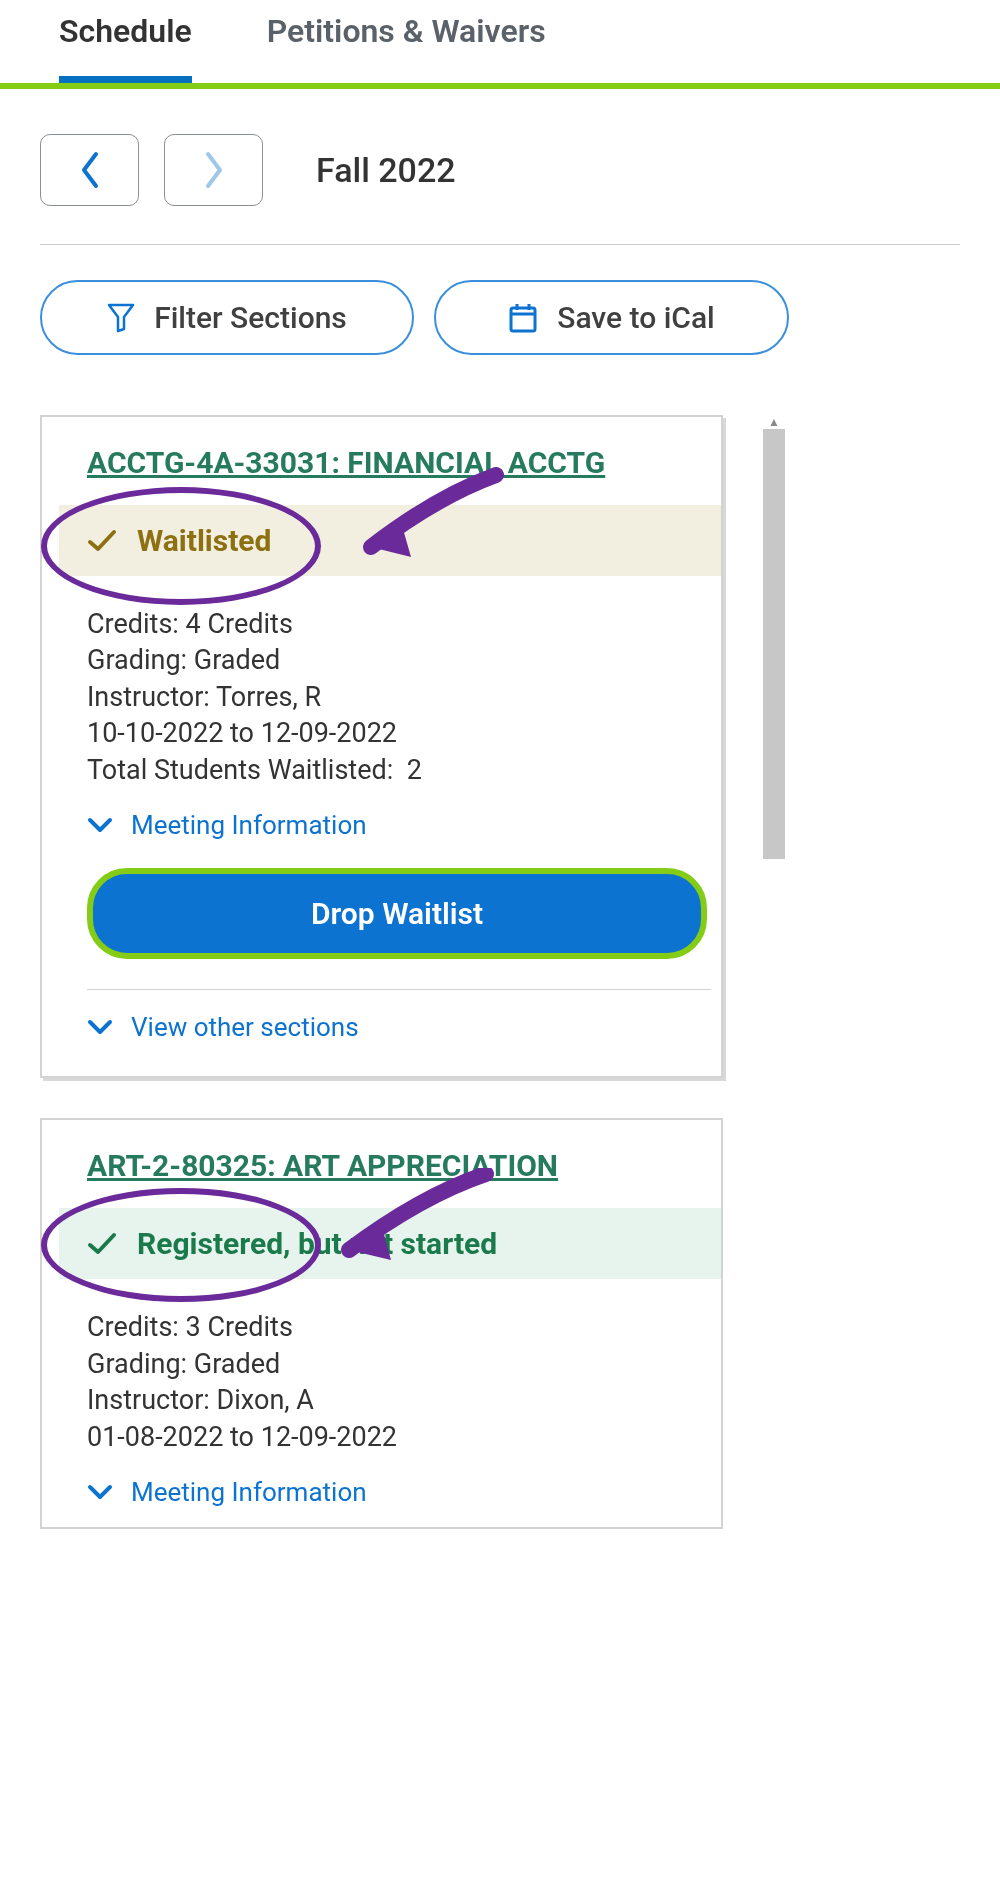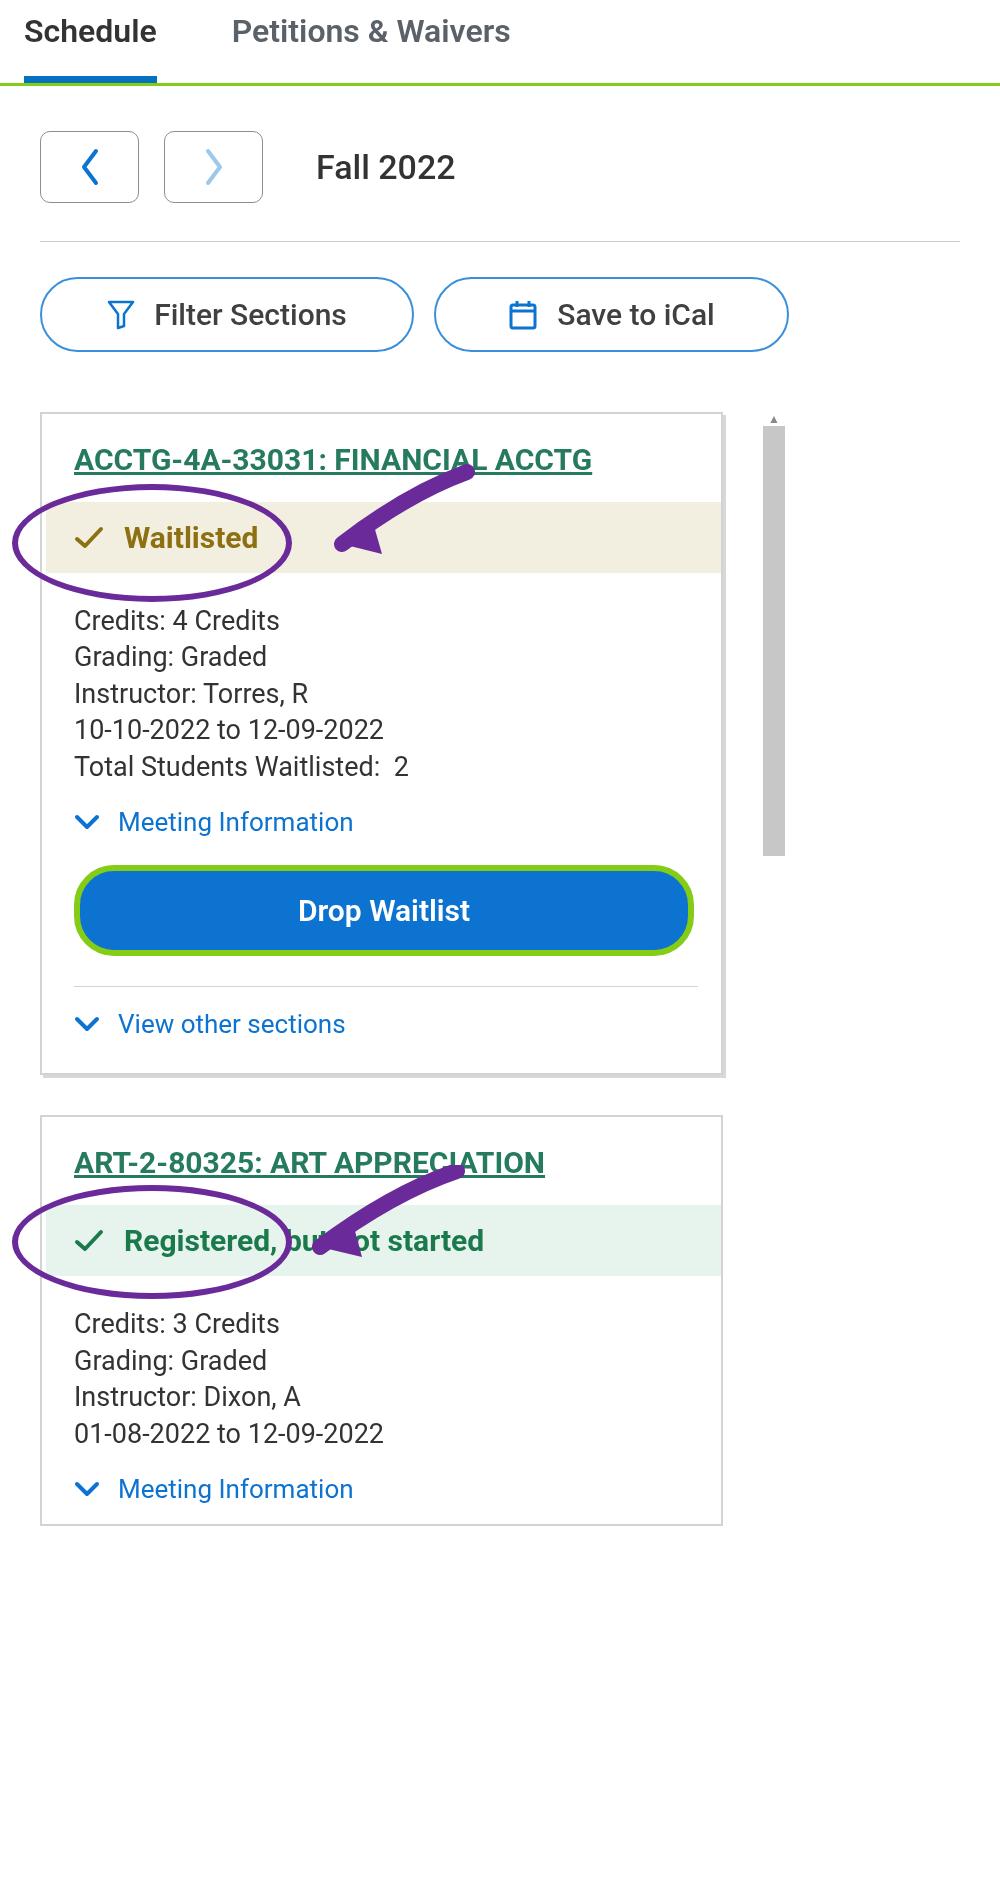--- a/index.html
+++ b/index.html
@@ -4,22 +4,22 @@
 <style>
   * { box-sizing: border-box; margin: 0; padding: 0; }
   body {
     font-family: -apple-system, BlinkMacSystemFont, "Segoe UI", Roboto, "Helvetica Neue", Arial, sans-serif;
     width: 1000px;
     background: #fff;
     color: #333;
   }
   .tabs {
     display: flex;
-    border-bottom: 3px solid #84cc16;
-    padding-left: 24px;
+    border-bottom: 6px solid #84cc16;
+    padding-left: 59px;
     gap: 75px;
   }
   .tab {
     padding: 12px 0 26px 0;
     font-size: 32px;
     font-weight: 600;
     color: #5a6168;
     cursor: pointer;
   }
   .tab.active {
@@ -103,21 +103,21 @@
     left: 5px;
     color: #888;
     font-size: 12px;
   }
   .card {
     border: 2px solid #d3d3d3;
     box-shadow: 3px 3px 0 #d8d8d8;
     margin-bottom: 40px;
     position: relative;
   }
-  .card-inner { padding: 28px 28px 10px 32px; position: relative; }
+  .card-inner { padding: 28px 28px 10px 16px; position: relative; margin-left: 29px; }
   .course-title {
     color: #267b5e;
     font-size: 30px;
     font-weight: 700;
     text-decoration: underline;
     cursor: pointer;
   }
   .status-bar {
     margin: 25px -28px 0 -28px;
     padding: 18px 0 18px 28px;

